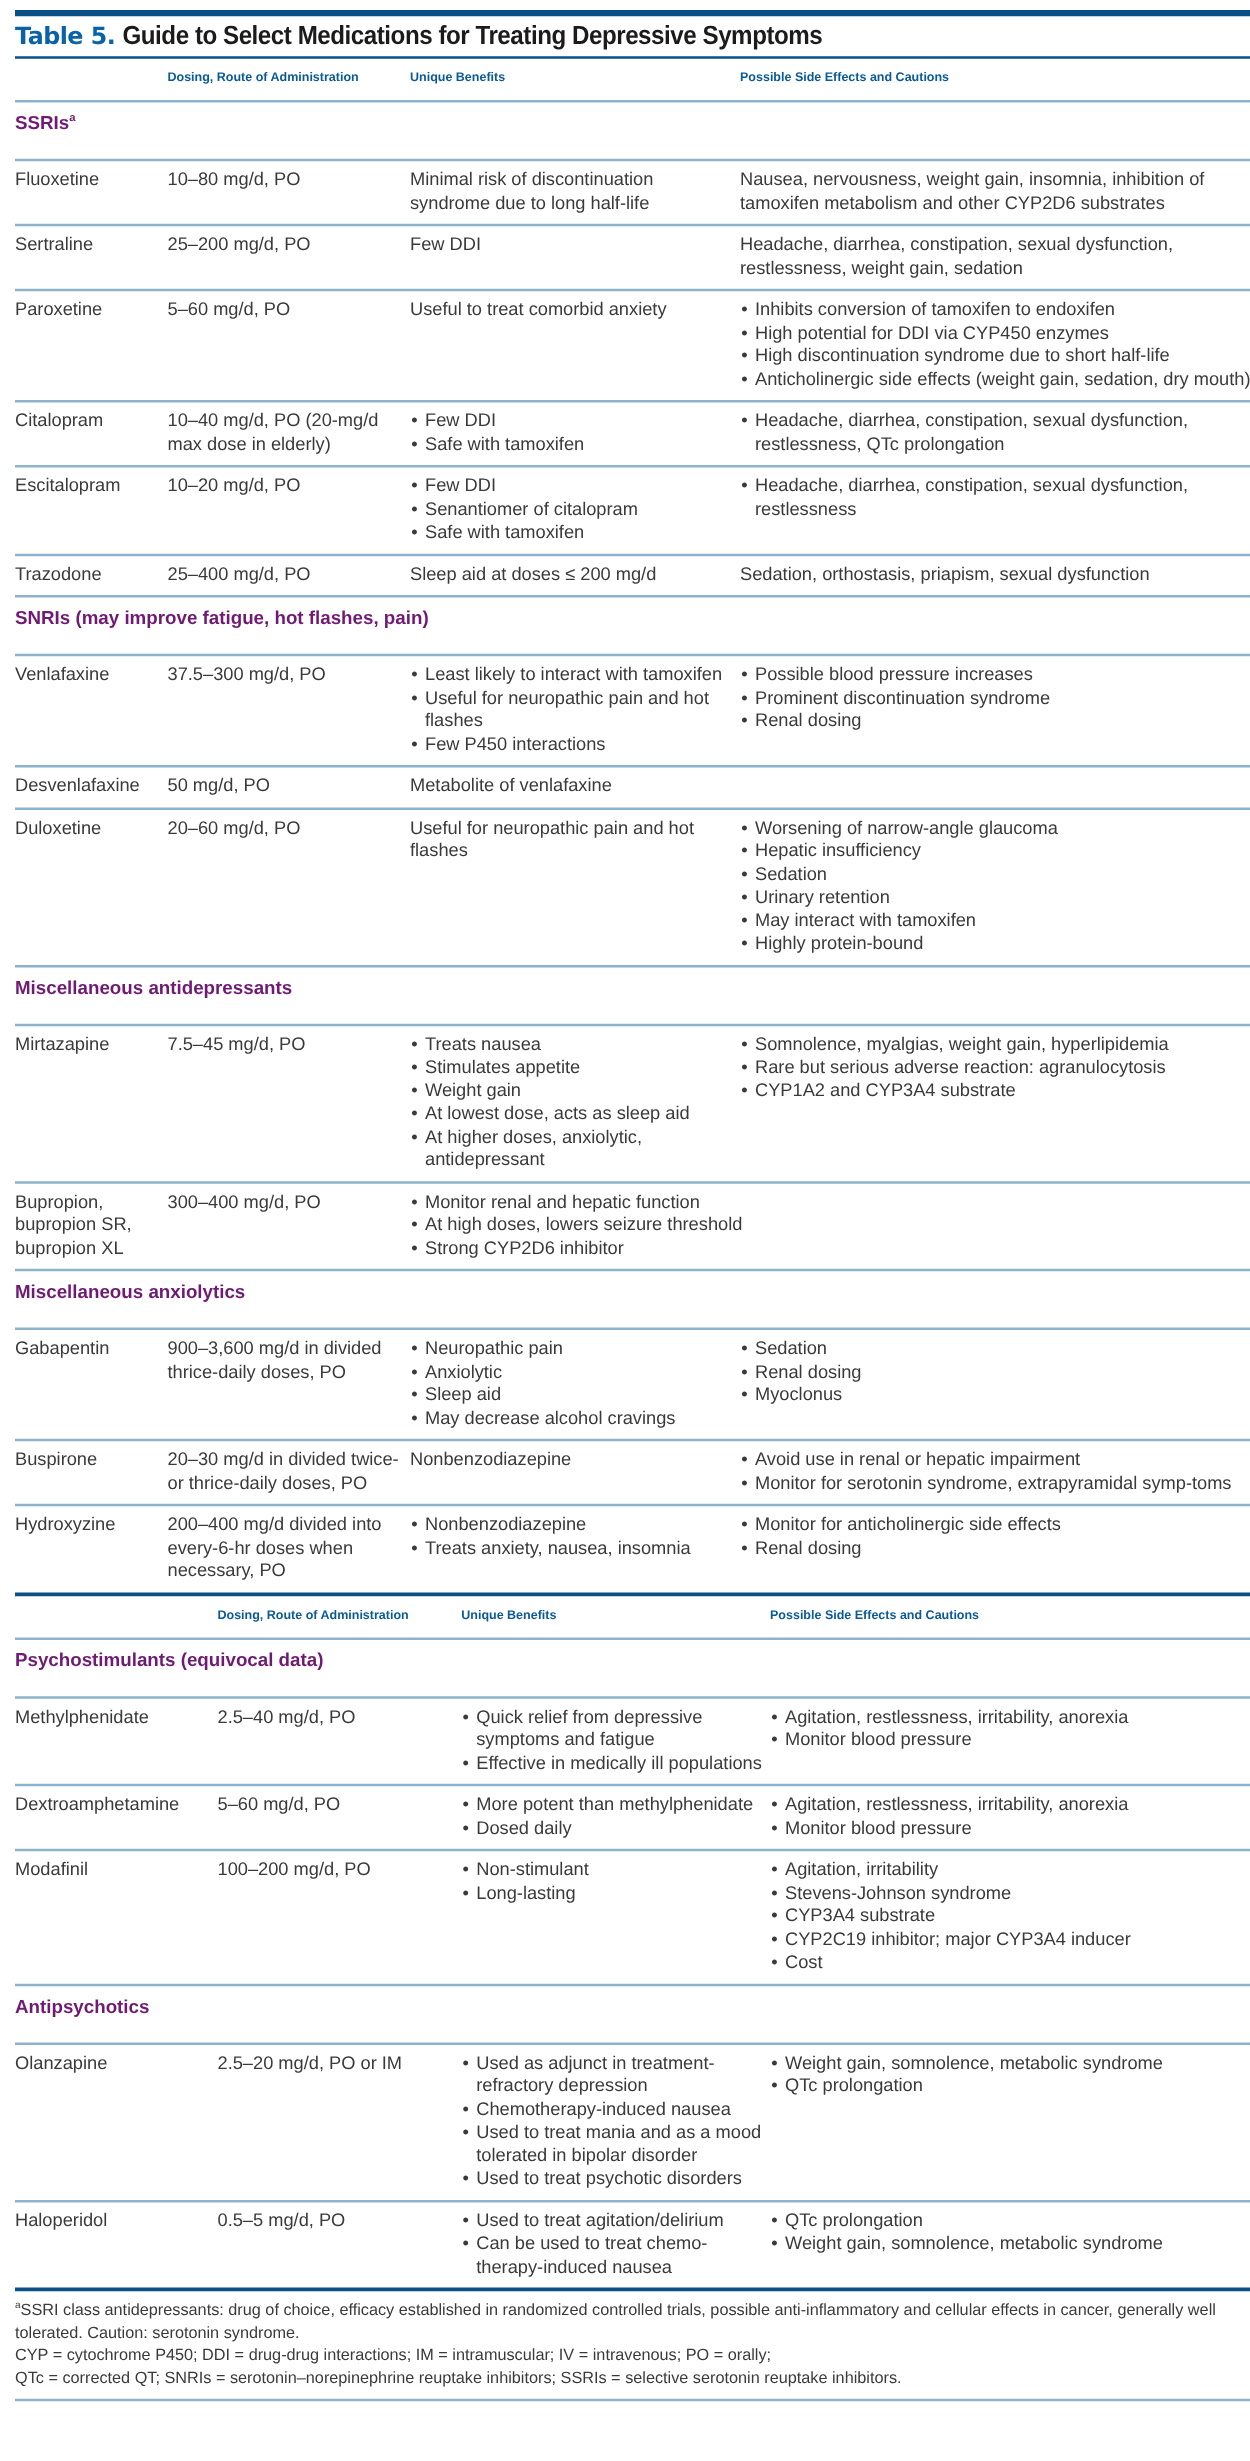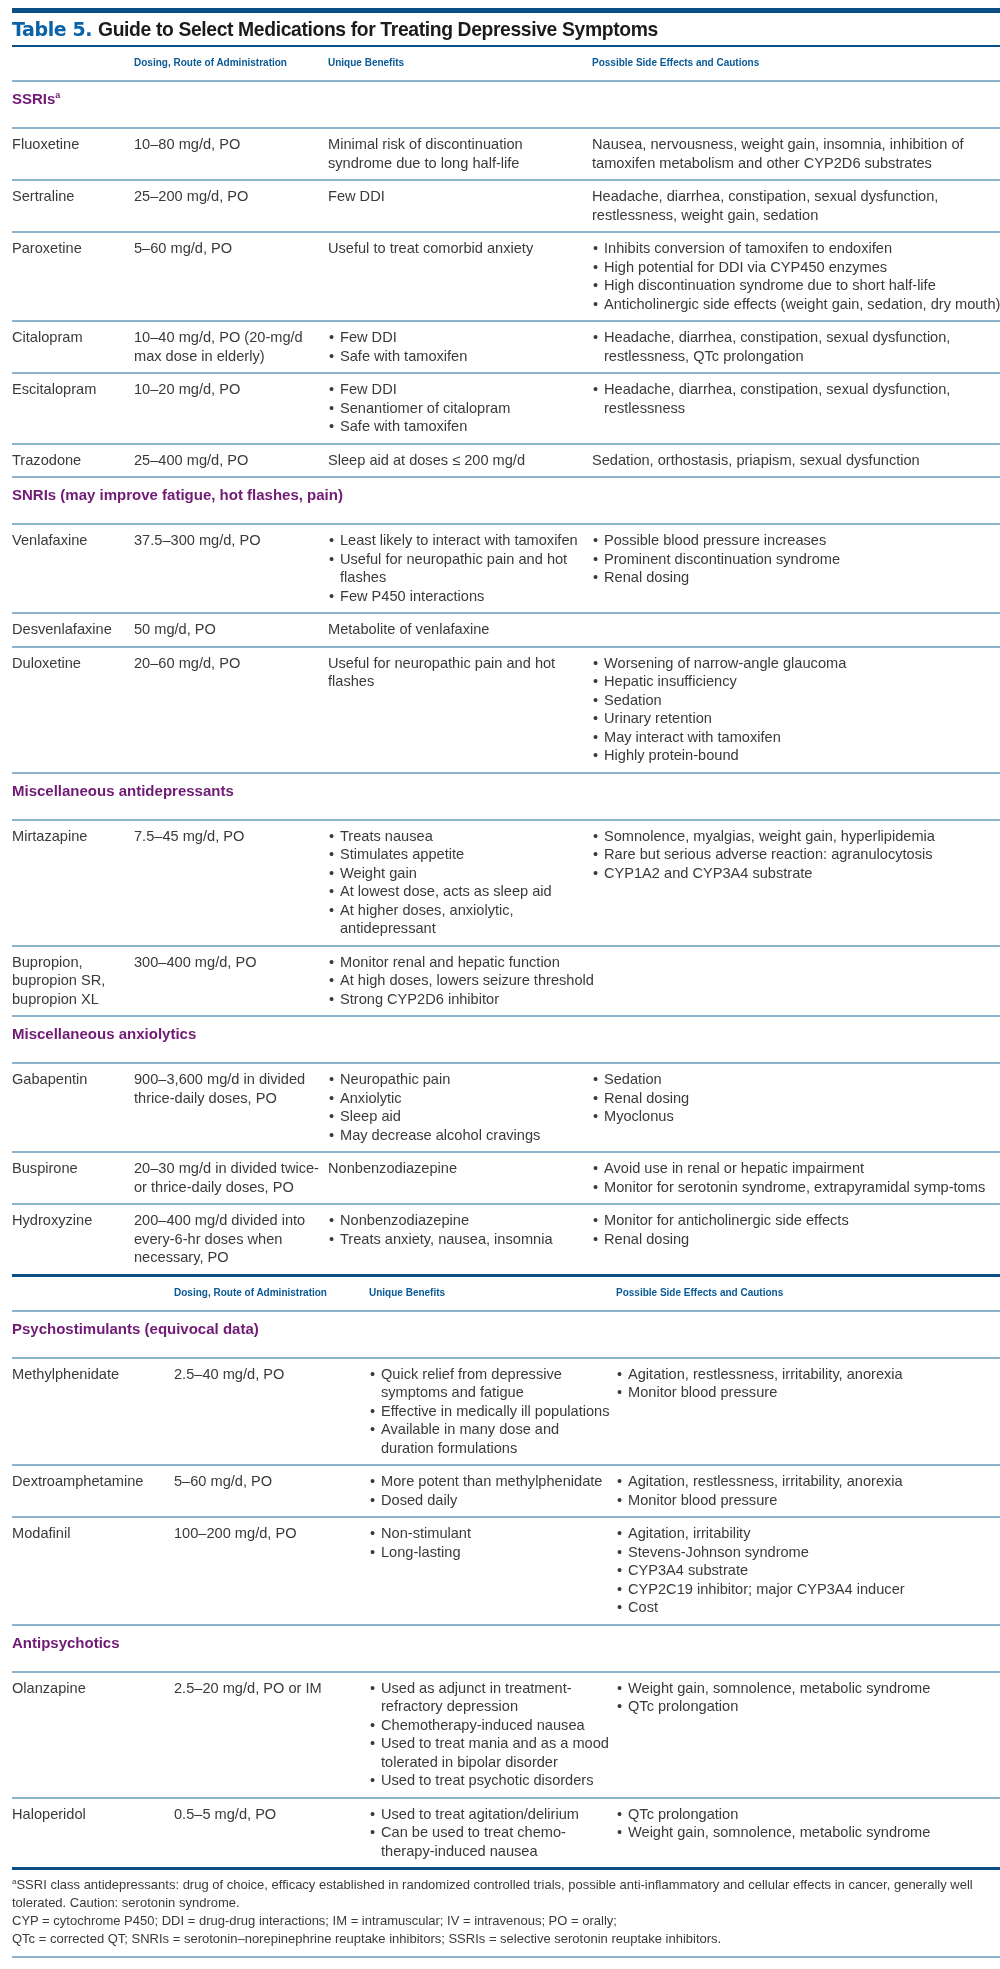--- a/index.html
+++ b/index.html
@@ -288,21 +288,20 @@
     <div id="body2">
         <div class="section"><span>Psychostimulants (equivocal data)</span></div>
         <div class="rule-light"></div>
         <div class="row">
           <div class="cell c1">Methylphenidate</div>
           <div class="cell c2">2.5–40 mg/d, PO</div>
           <div class="cell c3">
             <ul>
               <li>Quick relief from depressive symptoms and fatigue</li>
               <li>Effective in medically ill populations</li>
-              <li>Available in many dose and duration formulations</li>
             </ul>
           </div>
           <div class="cell c4">
             <ul>
               <li>Agitation, restlessness, irritability, anorexia</li>
               <li>Monitor blood pressure</li>
             </ul>
           </div>
         </div>
         <div class="rule-light"></div>

